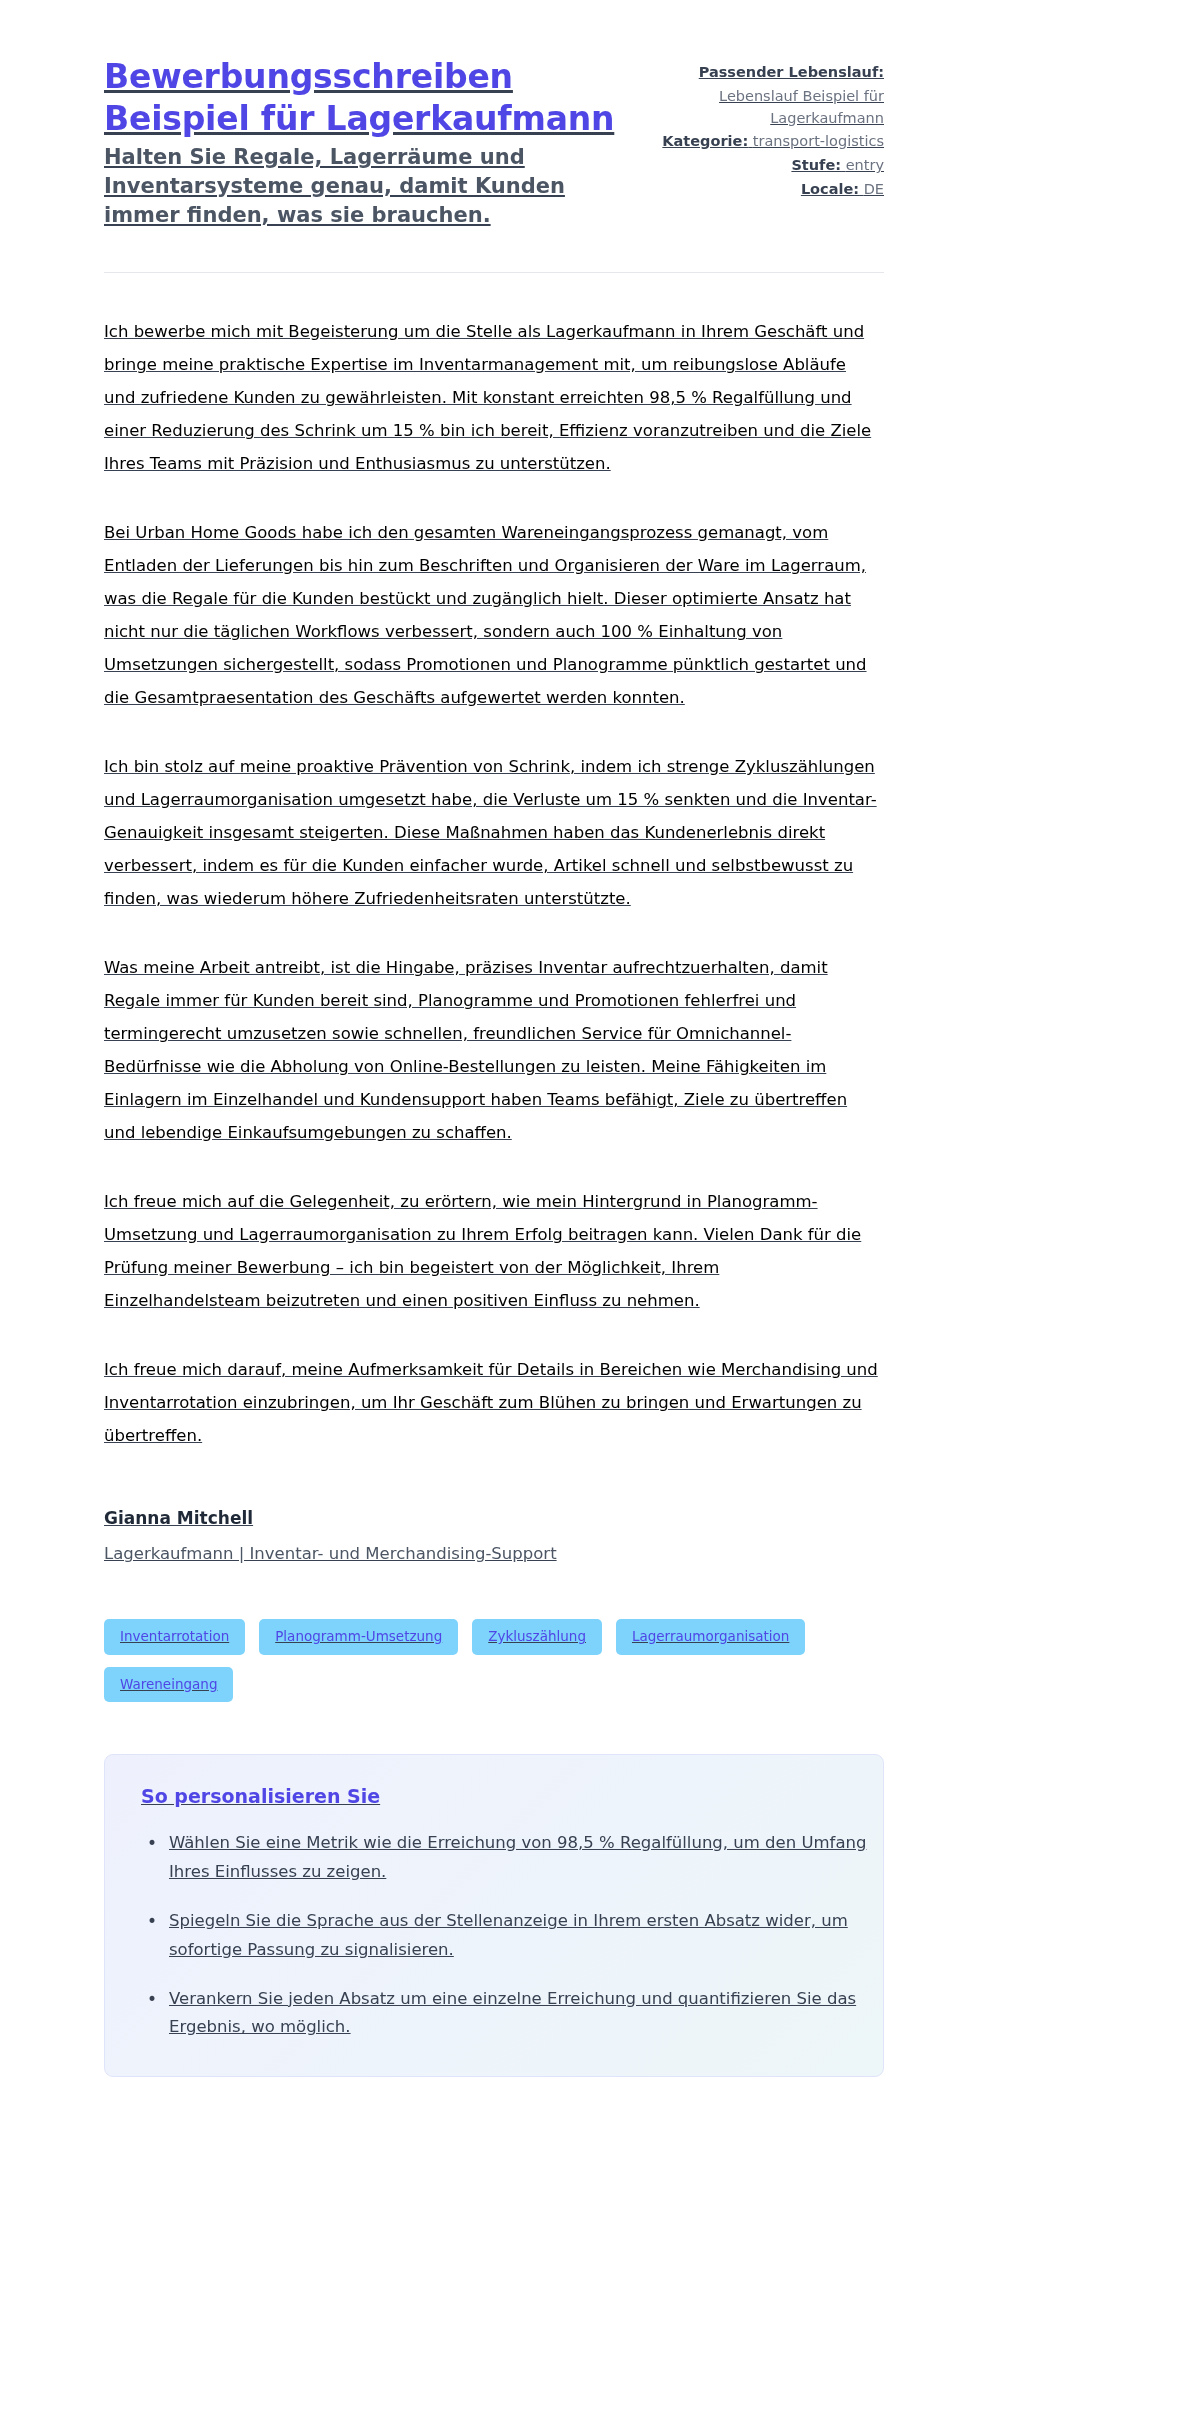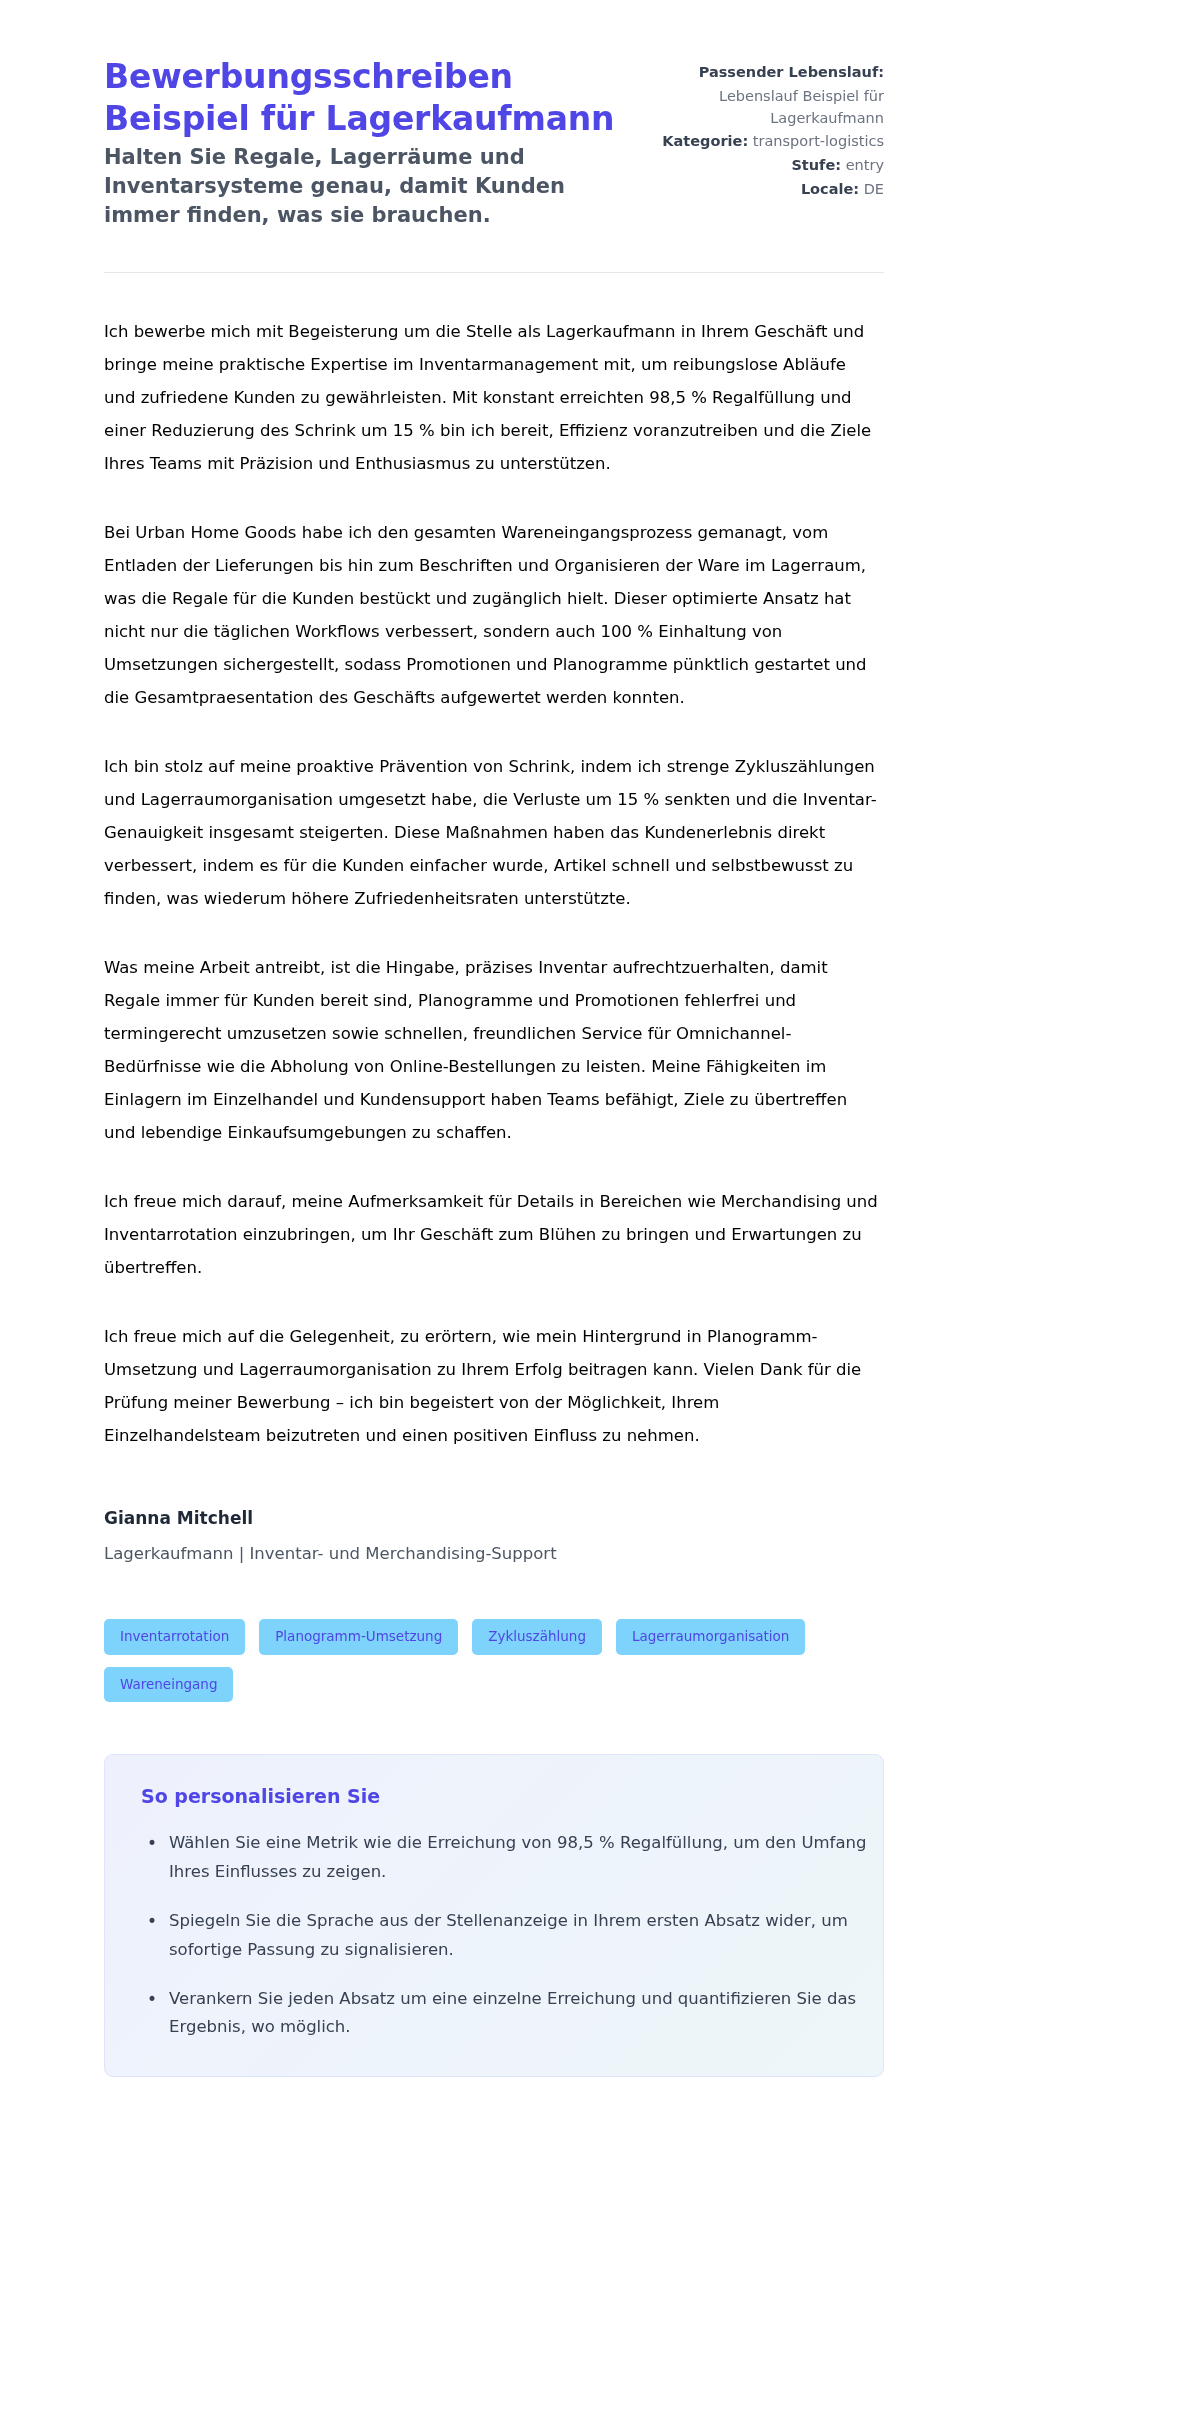--- a/index.html
+++ b/index.html
@@ -11,20 +11,21 @@
     width: 1200px;
     min-height: 2430px;
     font-family: "DejaVu Sans", "Liberation Sans", sans-serif;
     color: #374151;
     -webkit-font-smoothing: antialiased;
   }
   .page {
     width: 988px;
     box-sizing: border-box;
     padding: 56px 104px 60px 104px;
+    text-decoration: underline;
   }
 
   
   .header {
     display: flex;
     align-items: flex-start;
     justify-content: space-between;
     gap: 40px;
   }
   .header-left {
@@ -192,22 +193,22 @@
   </div>
 
   <hr class="divider">
 
   <div class="letter">
 
     <p class="para">Ich bewerbe mich mit Begeisterung um die Stelle als Lagerkaufmann in Ihrem Geschäft und bringe meine praktische Expertise im Inventarmanagement mit, um reibungslose Abläufe und zufriedene Kunden zu gewährleisten. Mit konstant erreichten 98,5 % Regalfüllung und einer Reduzierung des Schrink um 15 % bin ich bereit, Effizienz voranzutreiben und die Ziele Ihres Teams mit Präzision und Enthusiasmus zu unterstützen.</p>
     <p class="para">Bei Urban Home Goods habe ich den gesamten Wareneingangsprozess gemanagt, vom Entladen der Lieferungen bis hin zum Beschriften und Organisieren der Ware im Lagerraum, was die Regale für die Kunden bestückt und zugänglich hielt. Dieser optimierte Ansatz hat nicht nur die täglichen Workflows verbessert, sondern auch 100 % Einhaltung von Umsetzungen sichergestellt, sodass Promotionen und Planogramme pünktlich gestartet und die Gesamtpraesentation des Geschäfts aufgewertet werden konnten.</p>
     <p class="para">Ich bin stolz auf meine proaktive Prävention von Schrink, indem ich strenge Zykluszählungen und Lagerraumorganisation umgesetzt habe, die Verluste um 15 % senkten und die Inventar-Genauigkeit insgesamt steigerten. Diese Maßnahmen haben das Kundenerlebnis direkt verbessert, indem es für die Kunden einfacher wurde, Artikel schnell und selbstbewusst zu finden, was wiederum höhere Zufriedenheitsraten unterstützte.</p>
     <p class="para">Was meine Arbeit antreibt, ist die Hingabe, präzises Inventar aufrechtzuerhalten, damit Regale immer für Kunden bereit sind, Planogramme und Promotionen fehlerfrei und termingerecht umzusetzen sowie schnellen, freundlichen Service für Omnichannel-Bedürfnisse wie die Abholung von Online-Bestellungen zu leisten. Meine Fähigkeiten im Einlagern im Einzelhandel und Kundensupport haben Teams befähigt, Ziele zu übertreffen und lebendige Einkaufsumgebungen zu schaffen.</p>
+    <p class="para">Ich freue mich auf die Gelegenheit, zu erörtern, wie mein Hintergrund in Planogramm-Umsetzung und Lagerraumorganisation zu Ihrem Erfolg beitragen kann. Vielen Dank für die Prüfung meiner Bewerbung – ich bin begeistert von der Möglichkeit, Ihrem Einzelhandelsteam beizutreten und einen positiven Einfluss zu nehmen.</p>
     <p class="para">Ich freue mich darauf, meine Aufmerksamkeit für Details in Bereichen wie Merchandising und Inventarrotation einzubringen, um Ihr Geschäft zum Blühen zu bringen und Erwartungen zu übertreffen.</p>
-    <p class="para">Ich freue mich auf die Gelegenheit, zu erörtern, wie mein Hintergrund in Planogramm-Umsetzung und Lagerraumorganisation zu Ihrem Erfolg beitragen kann. Vielen Dank für die Prüfung meiner Bewerbung – ich bin begeistert von der Möglichkeit, Ihrem Einzelhandelsteam beizutreten und einen positiven Einfluss zu nehmen.</p>
 
     <div class="sign-off">
       <p class="sign-name">Gianna Mitchell</p>
       <p class="sign-role">Lagerkaufmann | Inventar- und Merchandising-Support</p>
     </div>
   </div>
 
   <div class="tags">
     <span class="tag">Inventarrotation</span>
     <span class="tag">Planogramm-Umsetzung</span>

